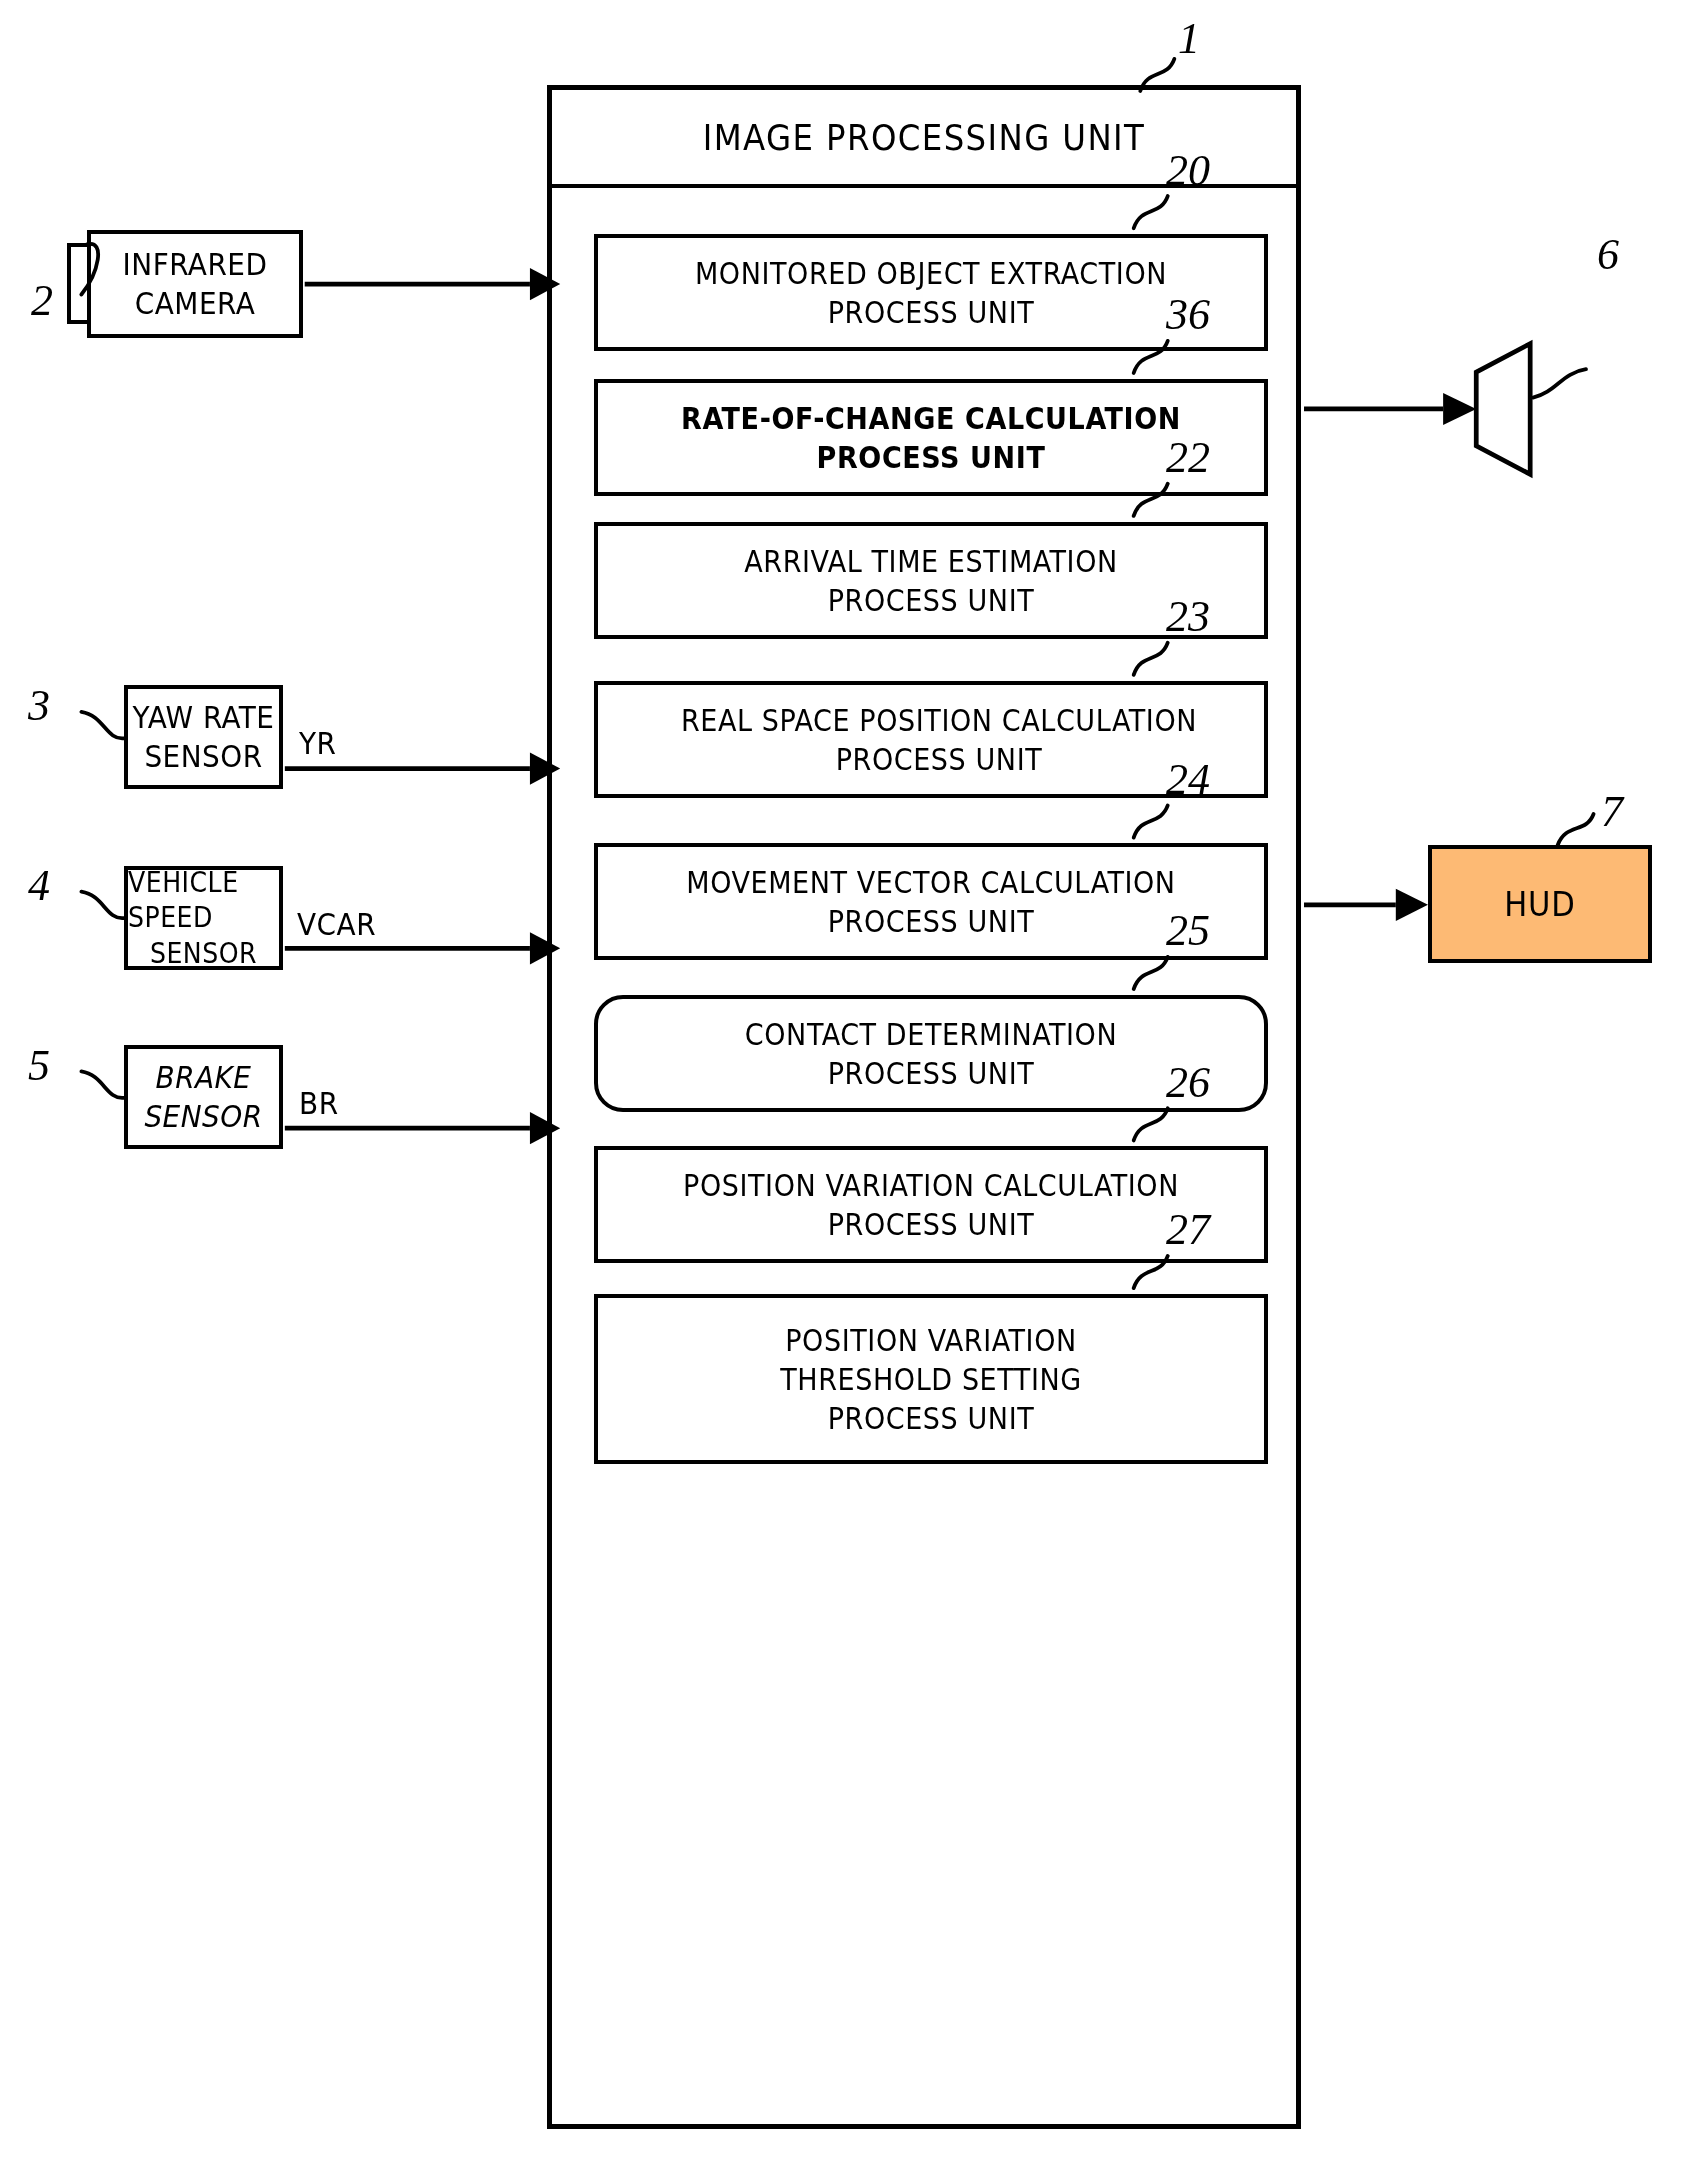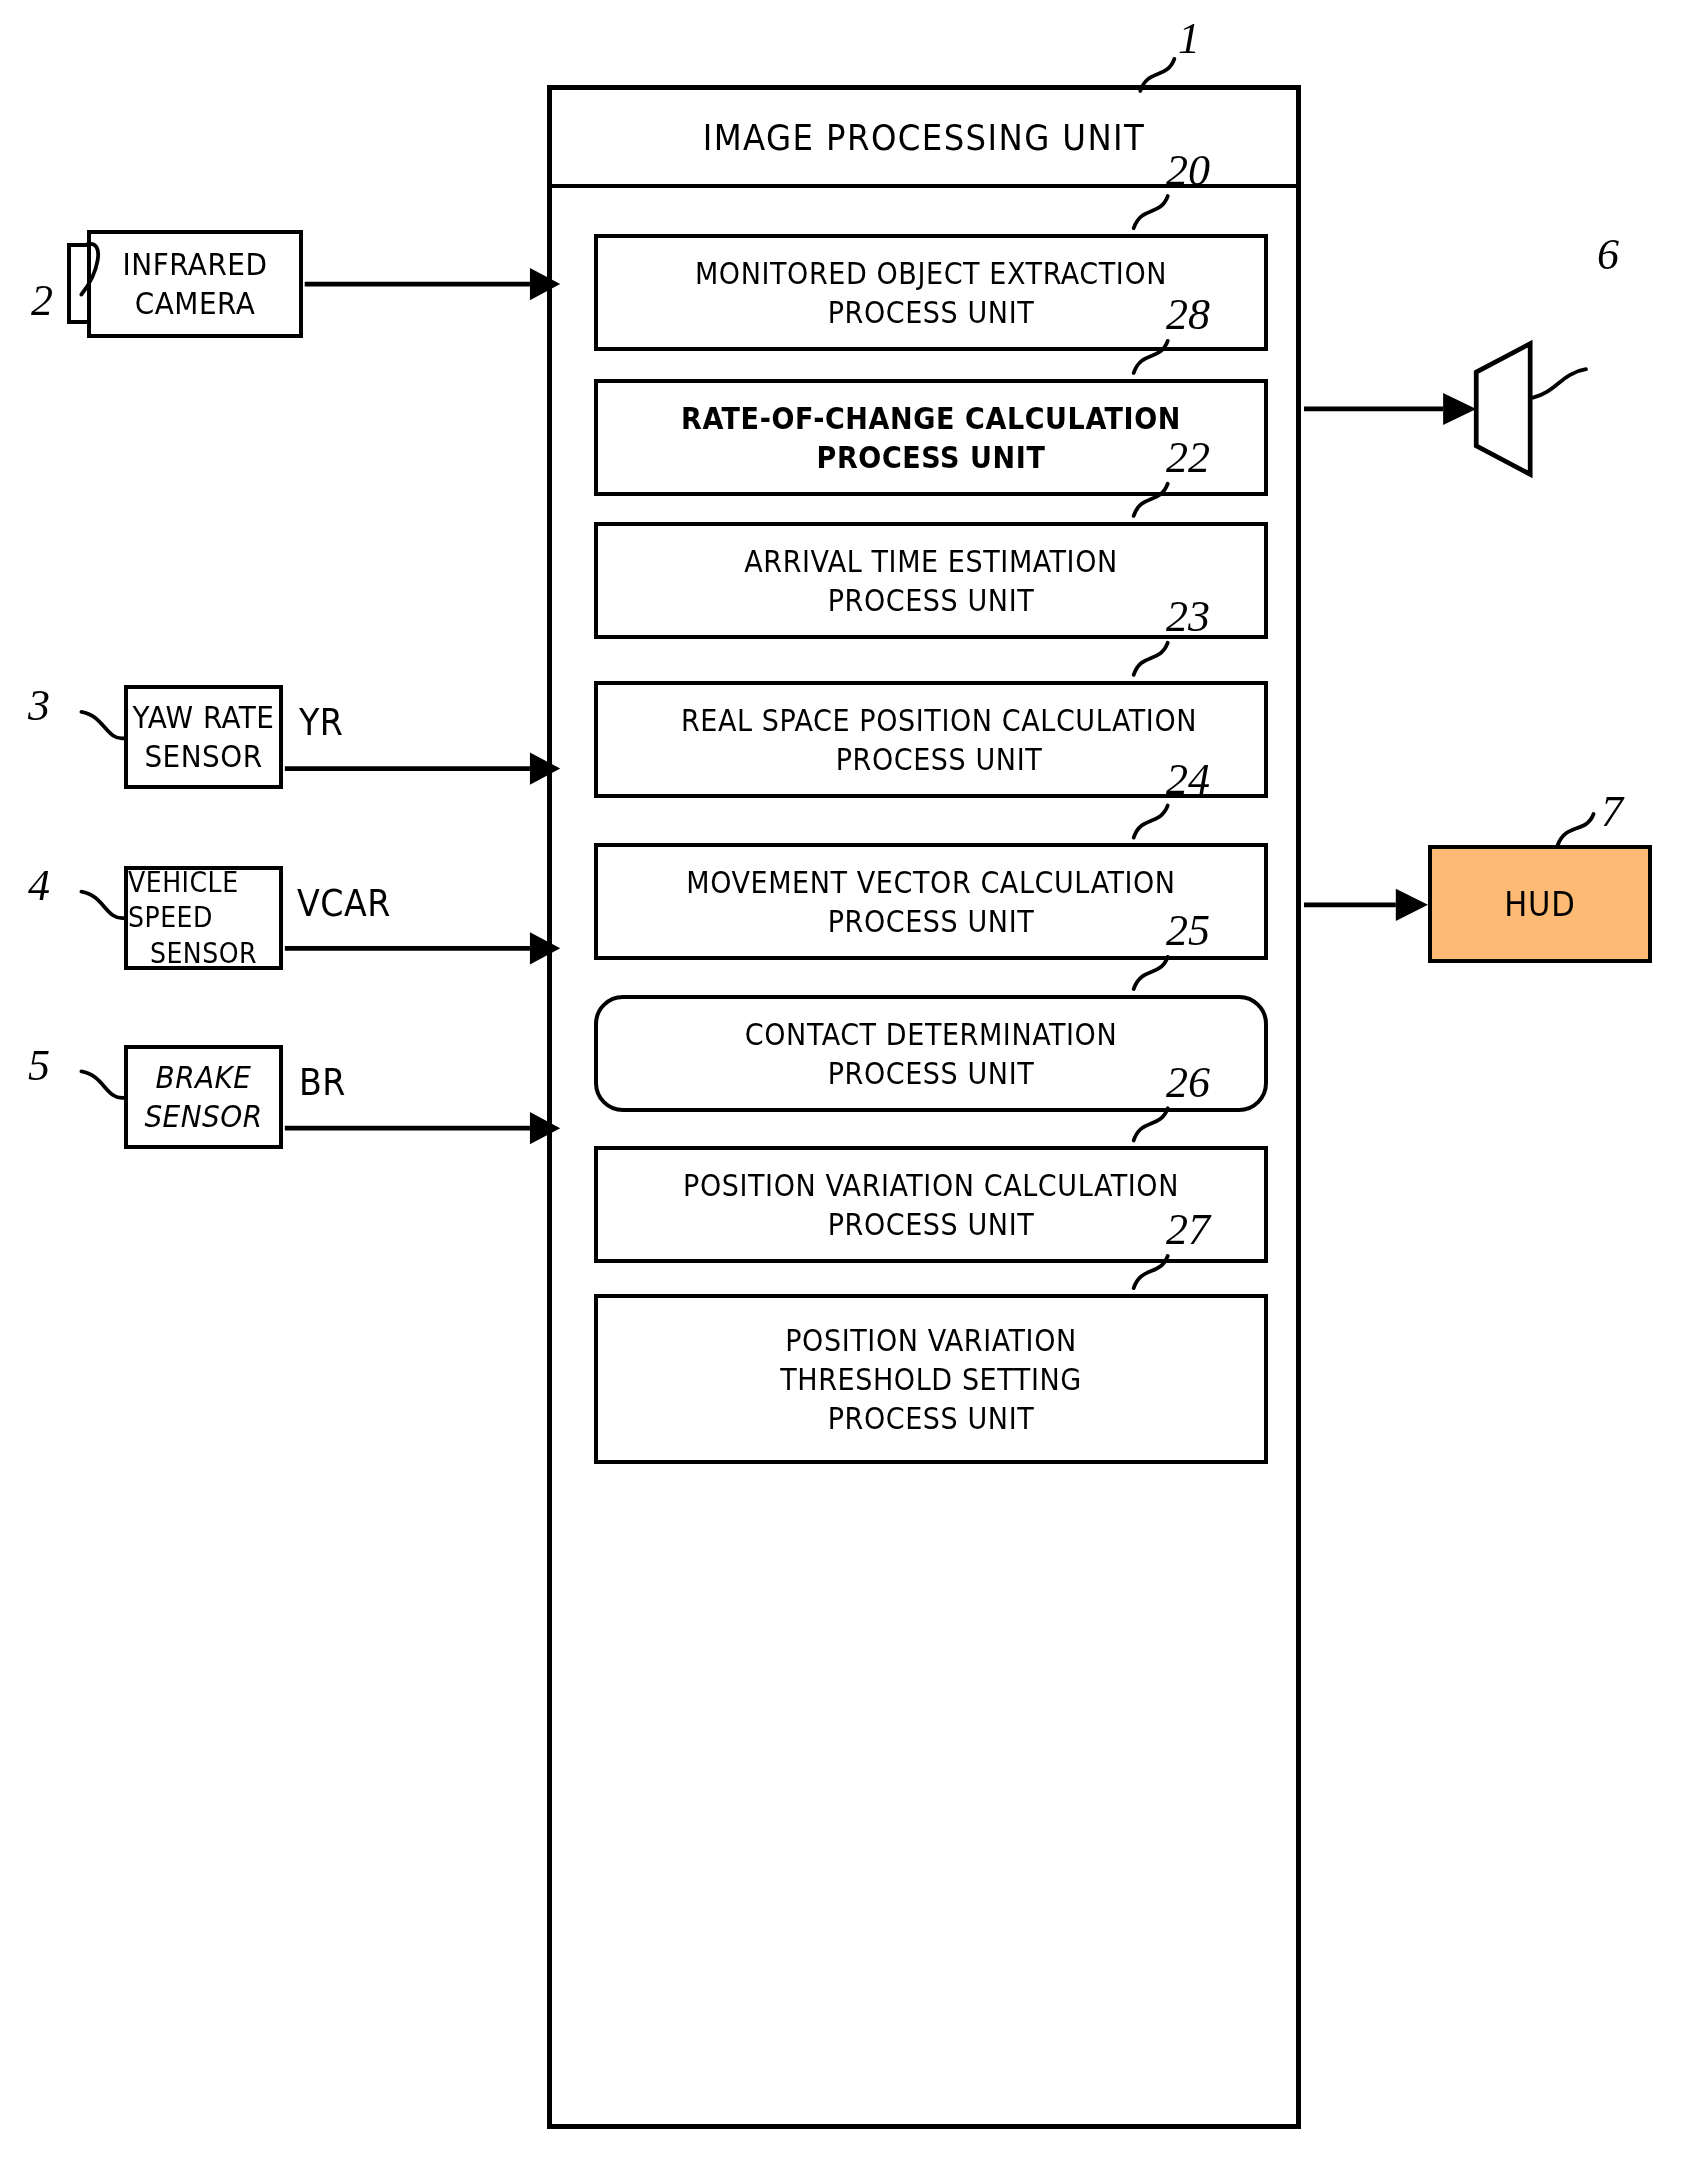--- a/index.html
+++ b/index.html
@@ -35,21 +35,21 @@
   #hud-box{position:absolute;left:1428px;top:845px;width:224px;height:118px;
            box-sizing:border-box;border:4.7px solid #000;background:#fdba74;
            display:flex;align-items:center;justify-content:center;
            font-size:34px;letter-spacing:0.9px;}
 
   
   .ref{position:absolute;font-size:44px;line-height:1;font-style:italic;
        font-family:"Liberation Serif",serif;font-weight:400;}
 
   
-  .sig{position:absolute;font-size:37px;letter-spacing:0.5px;line-height:1;}
+  .sig{position:absolute;font-size:31px;letter-spacing:0.5px;line-height:1;margin-top:24px;}
 
   svg.overlay{position:absolute;left:0;top:0;width:1692px;height:2174px;
               pointer-events:none;}
   .stroke{fill:none;stroke:#000;stroke-width:5;}
   .thin{fill:none;stroke:#000;stroke-width:4;stroke-linecap:round;}
   .fillblk{fill:#000;}
 </style>
 </head>
 <body>
 
@@ -131,21 +131,21 @@
 
   <span class="ref" style="left:1178px;top:17px;">1</span>
   <span class="ref" style="left:31px;top:279px;">2</span>
   <span class="ref" style="left:28px;top:684px;">3</span>
   <span class="ref" style="left:28px;top:864px;">4</span>
   <span class="ref" style="left:28px;top:1044px;">5</span>
   <span class="ref" style="left:1597px;top:233px;">6</span>
   <span class="ref" style="left:1601px;top:790px;">7</span>
 
   <span class="ref" style="left:1166px;top:149px;">20</span>
-  <span class="ref" style="left:1166px;top:293px;">28</span>
+  <span class="ref" style="left:1166px;top:293px;">36</span>
   <span class="ref" style="left:1166px;top:436px;">22</span>
   <span class="ref" style="left:1166px;top:595px;">23</span>
   <span class="ref" style="left:1166px;top:758px;">24</span>
   <span class="ref" style="left:1166px;top:909px;">25</span>
   <span class="ref" style="left:1166px;top:1061px;">26</span>
   <span class="ref" style="left:1166px;top:1208px;">27</span>
 
   <svg class="overlay" viewBox="0 0 1788 2297">
 
     <g>

